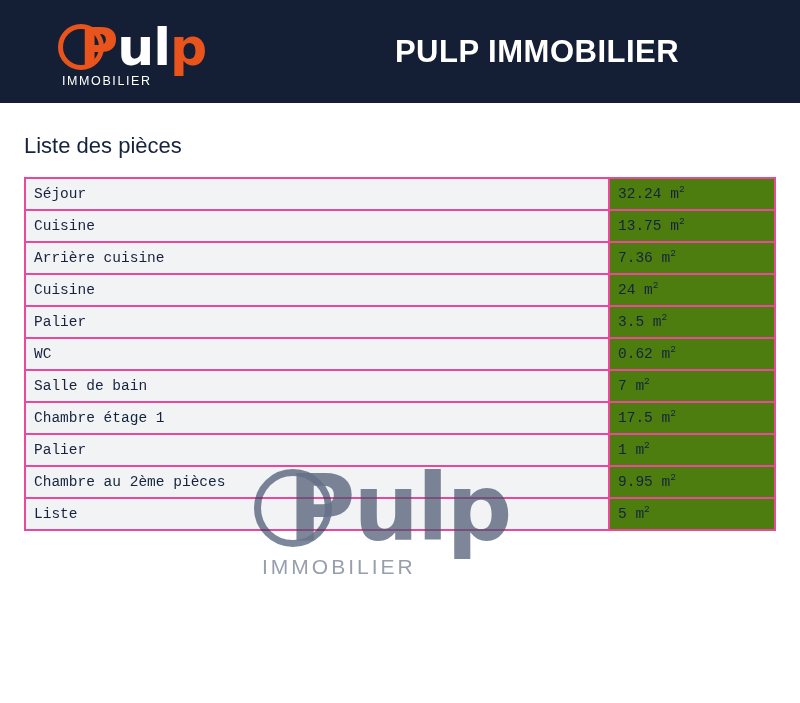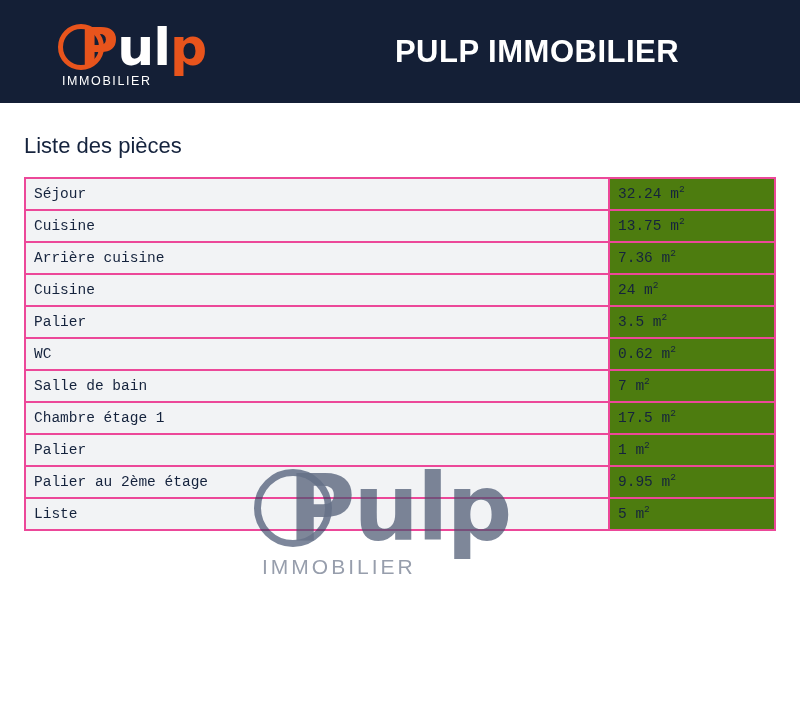--- a/index.html
+++ b/index.html
@@ -225,21 +225,21 @@
         </tr>
         <tr>
           <td class="room-name">Chambre étage 1</td>
           <td class="room-area"><span>17.5 m</span><span class="sup">2</span></td>
         </tr>
         <tr>
           <td class="room-name">Palier</td>
           <td class="room-area"><span>1 m</span><span class="sup">2</span></td>
         </tr>
         <tr>
-          <td class="room-name">Palier au 2ème étage</td>
+          <td class="room-name">Chambre au 2ème pièces</td>
           <td class="room-area"><span>9.95 m</span><span class="sup">2</span></td>
         </tr>
         <tr>
           <td class="room-name">Liste</td>
           <td class="room-area"><span>5 m</span><span class="sup">2</span></td>
         </tr>
       </tbody>
   </table>
 
   <div class="watermark">

